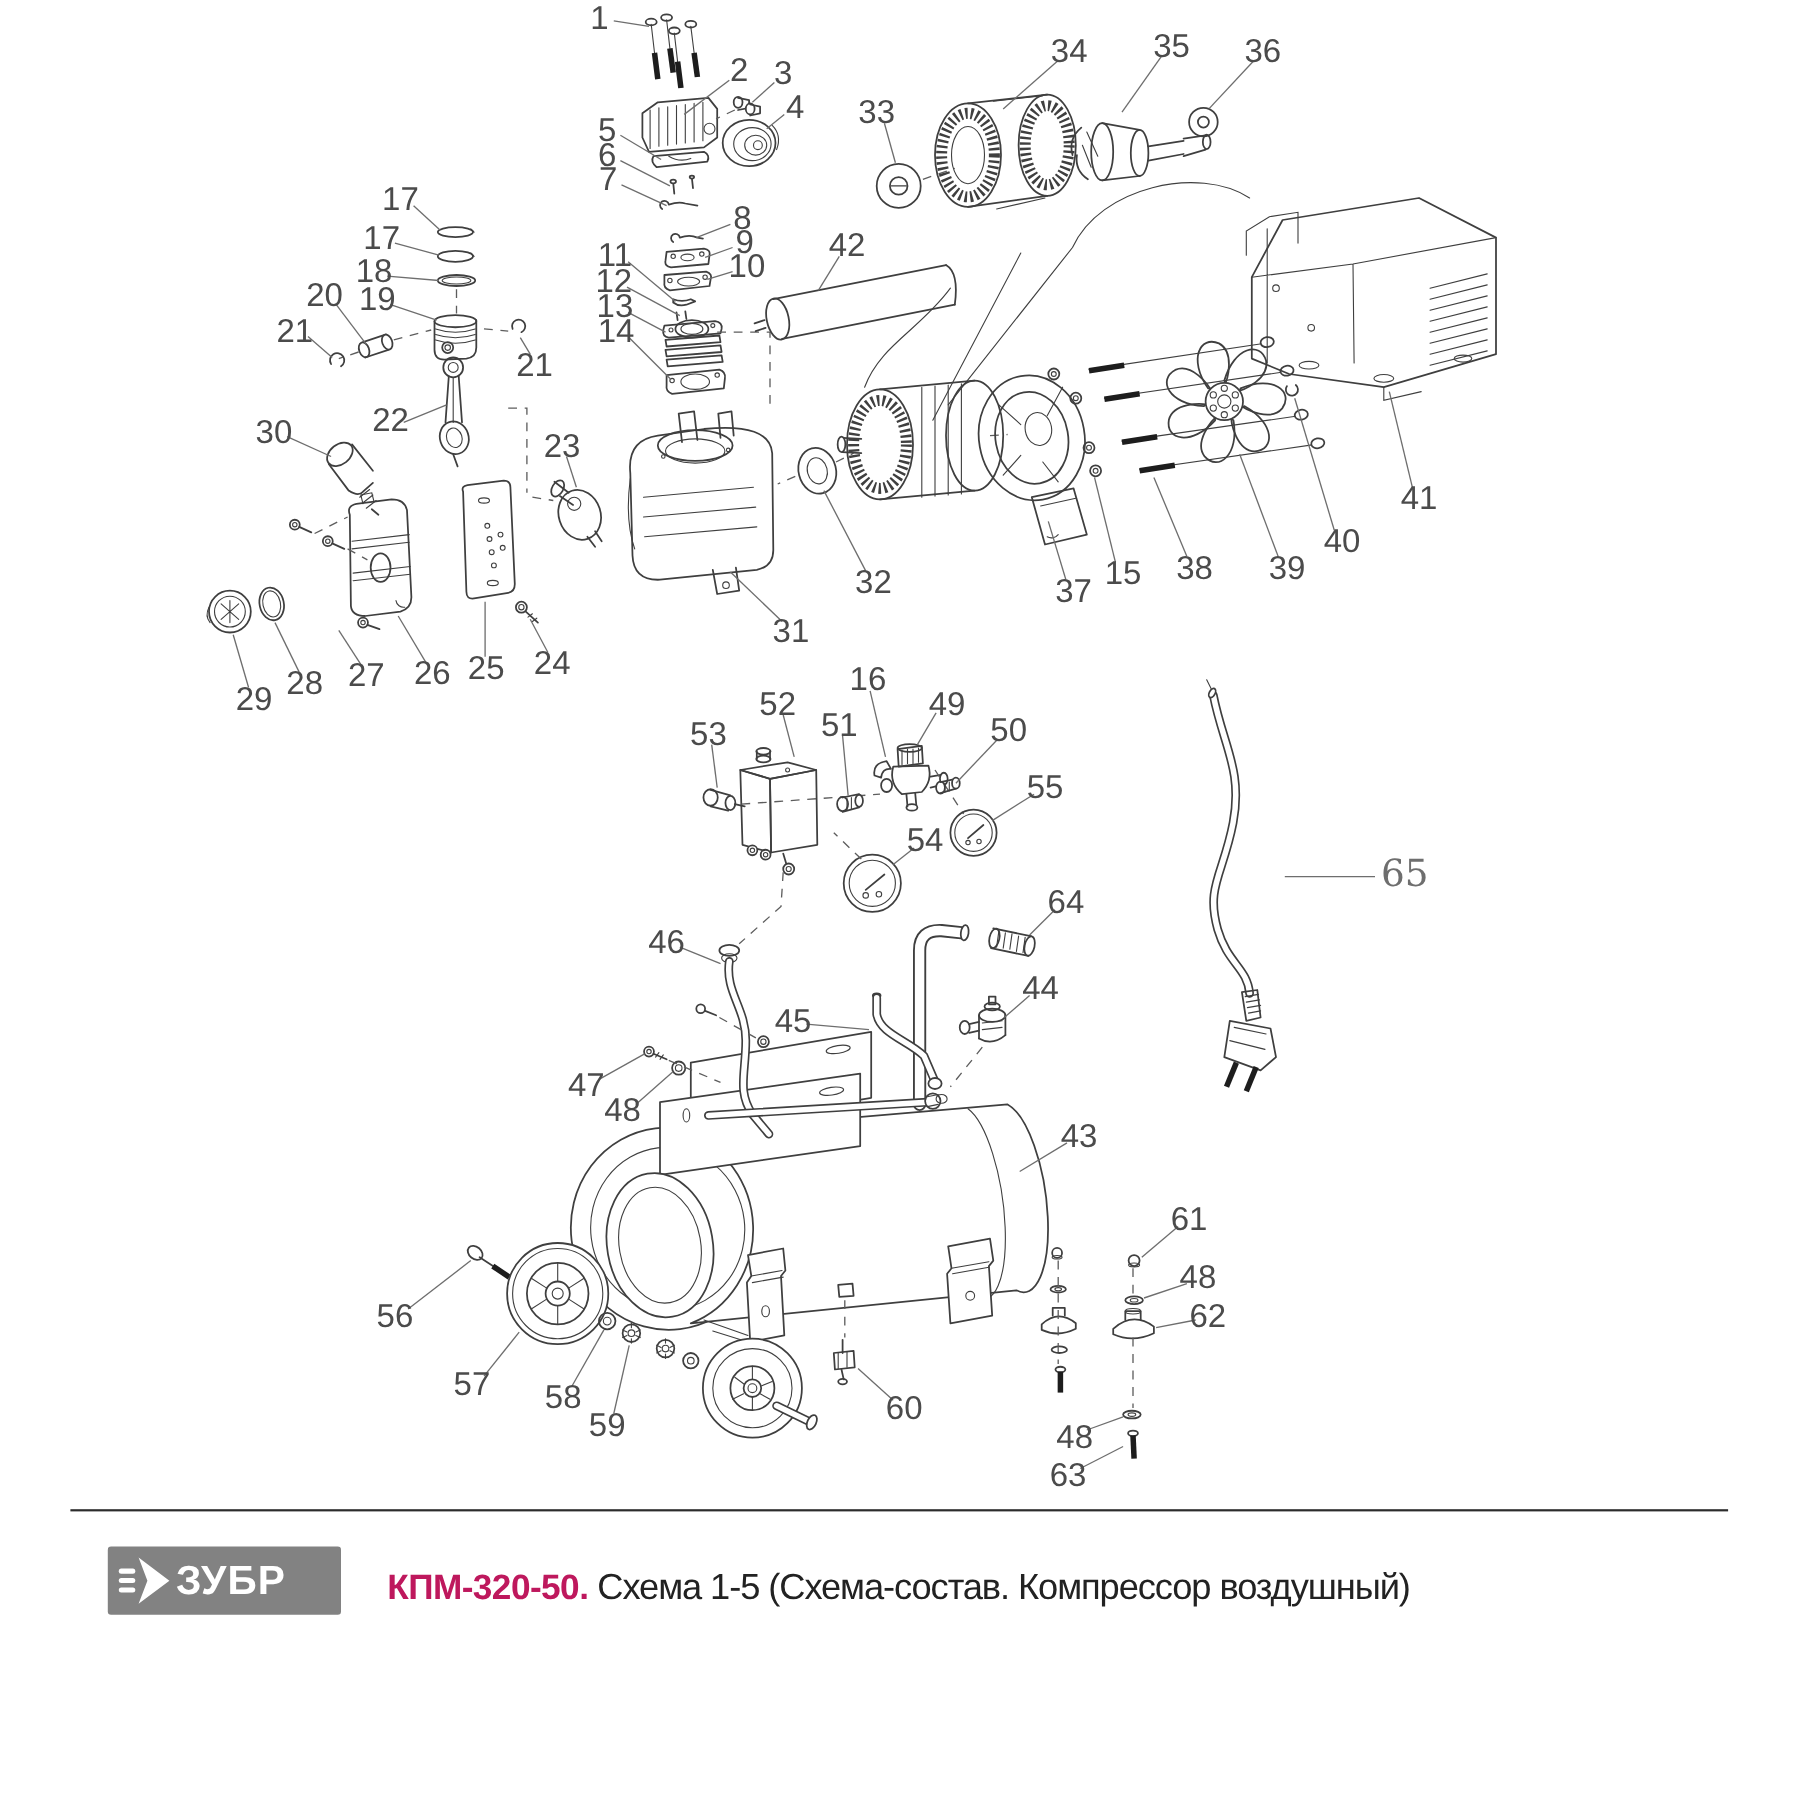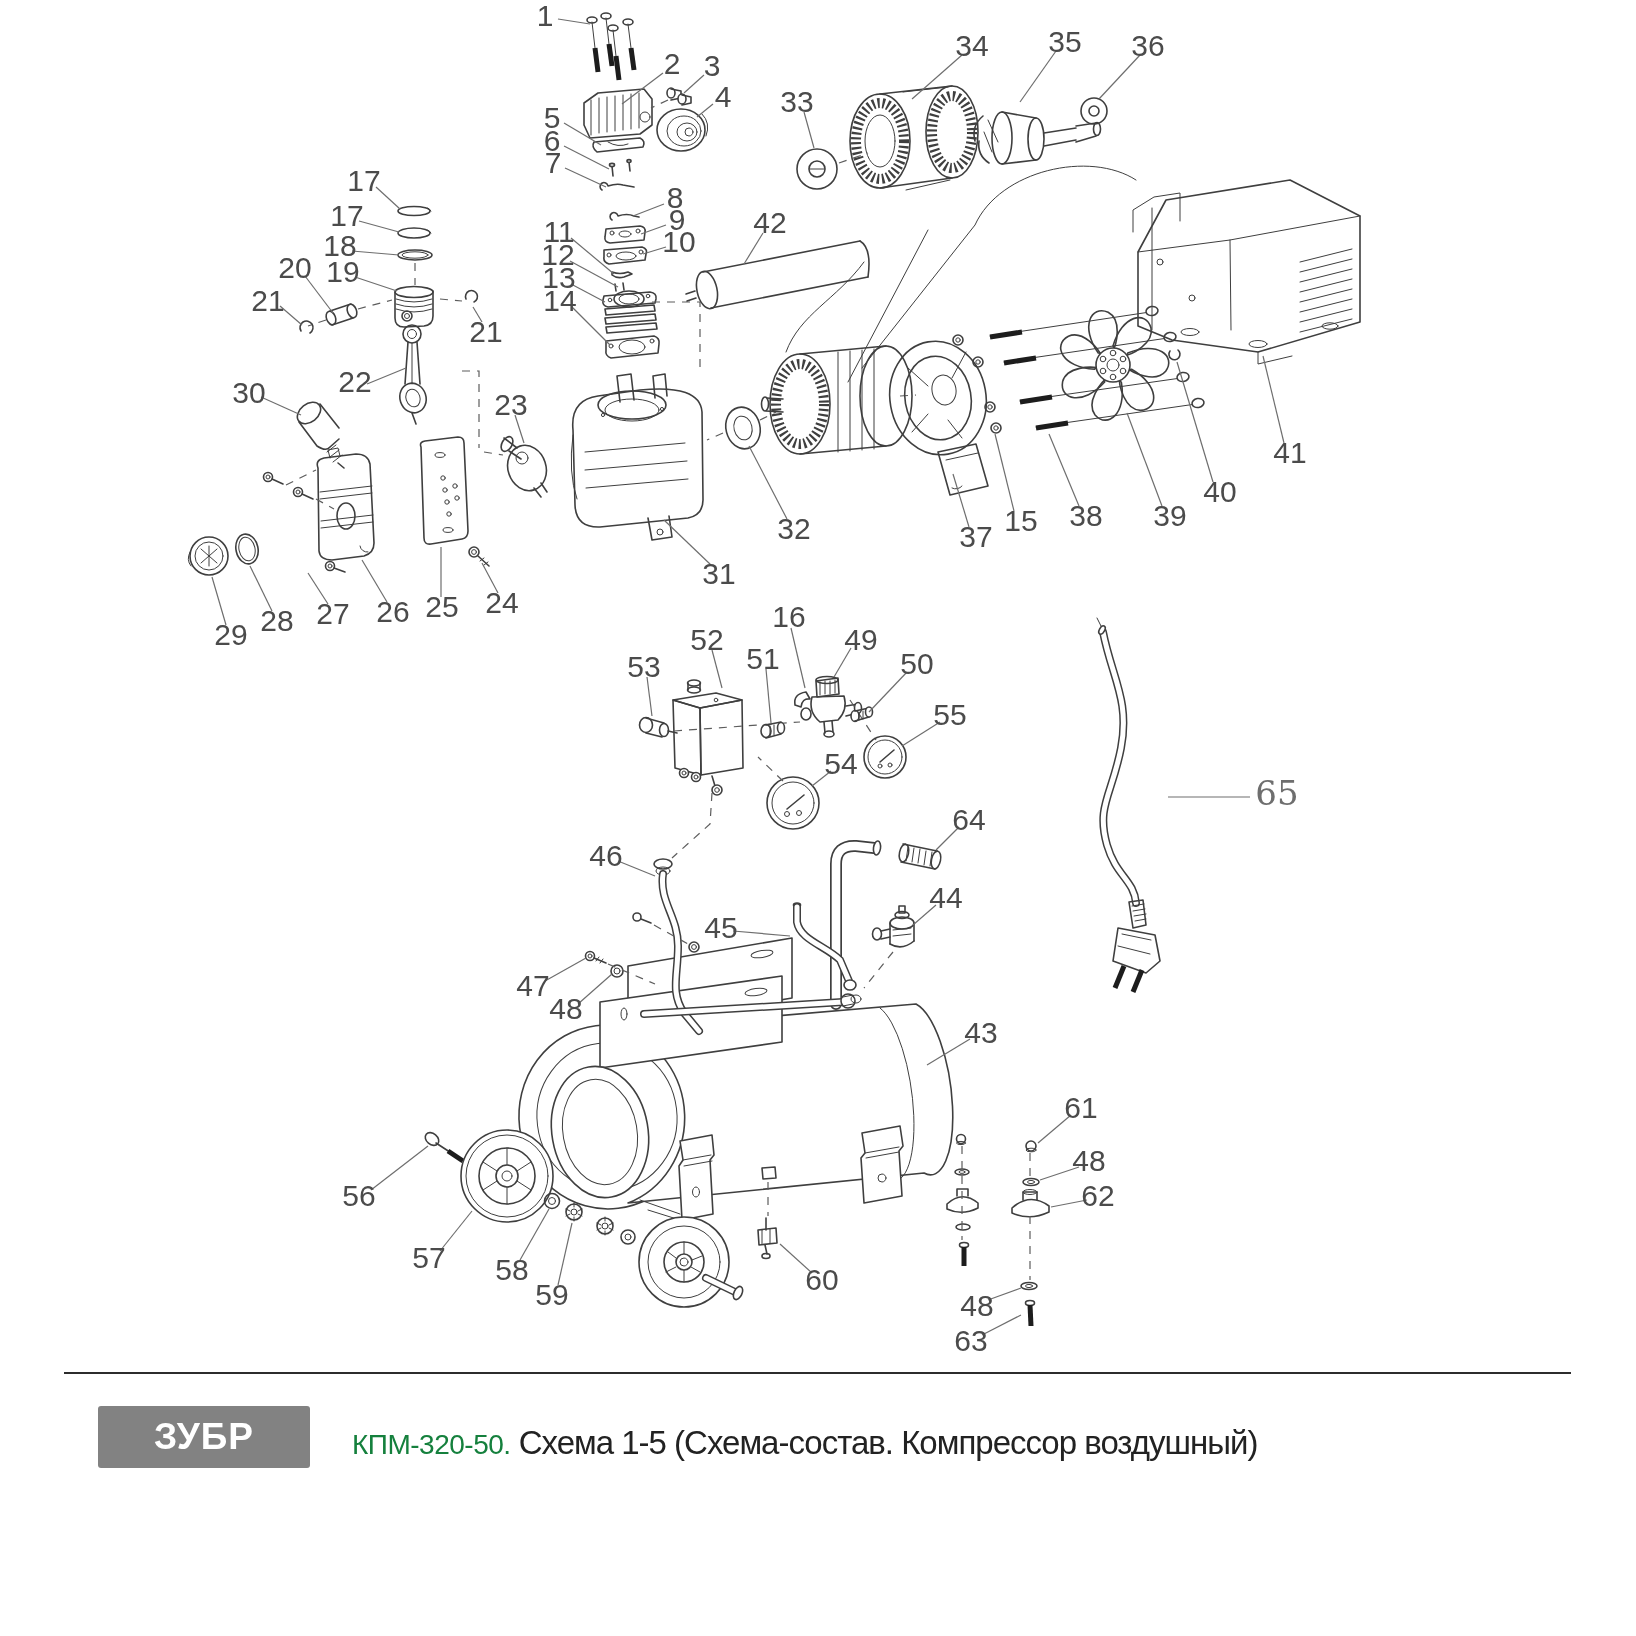--- a/index.html
+++ b/index.html
@@ -16,24 +16,24 @@
   .tube{stroke:#3f3f3f;stroke-width:8;fill:none;stroke-linecap:round;}
   .tubein{stroke:#ffffff;stroke-width:5;fill:none;stroke-linecap:round;}
   .tube2{stroke:#3f3f3f;stroke-width:12;fill:none;stroke-linecap:round;}
   .tube2in{stroke:#ffffff;stroke-width:8.6;fill:none;stroke-linecap:round;}
   .callout{font-family:"Liberation Sans",sans-serif;font-weight:300;font-size:30px;fill:#4b4b4b;}
   .callout.serif{font-family:"DejaVu Serif",serif;font-size:34px;fill:#6e6e6e;}
   .leader{stroke:#6e6e6e;stroke-width:1.2;}
   
   .divider{position:absolute;left:64px;top:1372px;width:1507px;height:2.4px;background:#2c2c2c;}
   .logo{position:absolute;left:98px;top:1406px;width:212px;height:62px;background:#828282;
-        border-radius:3px;display:flex;align-items:center;justify-content:flex-start;flex-direction:column;}
+        border-radius:3px;display:flex;align-items:center;justify-content:flex-start;}
   .logo-text{color:#ffffff;font-weight:bold;font-size:37px;letter-spacing:1px;line-height:62px;}
   .title{position:absolute;left:352px;top:1424px;white-space:nowrap;}
-  .title-bold{font-size:28px;font-weight:normal;color:#15803d;letter-spacing:-0.5px;}
+  .title-bold{font-size:32px;font-weight:bold;color:#be185d;letter-spacing:-0.5px;}
   .title-reg{font-size:33px;font-weight:400;color:#222222;letter-spacing:-1px;}
 </style>
 </head>
 <body>
 
 <div class="page">
 
 <svg id="diagram-svg" width="1636" height="1636" viewBox="0 0 1636 1636" xmlns="http://www.w3.org/2000/svg">
 
   <g>

